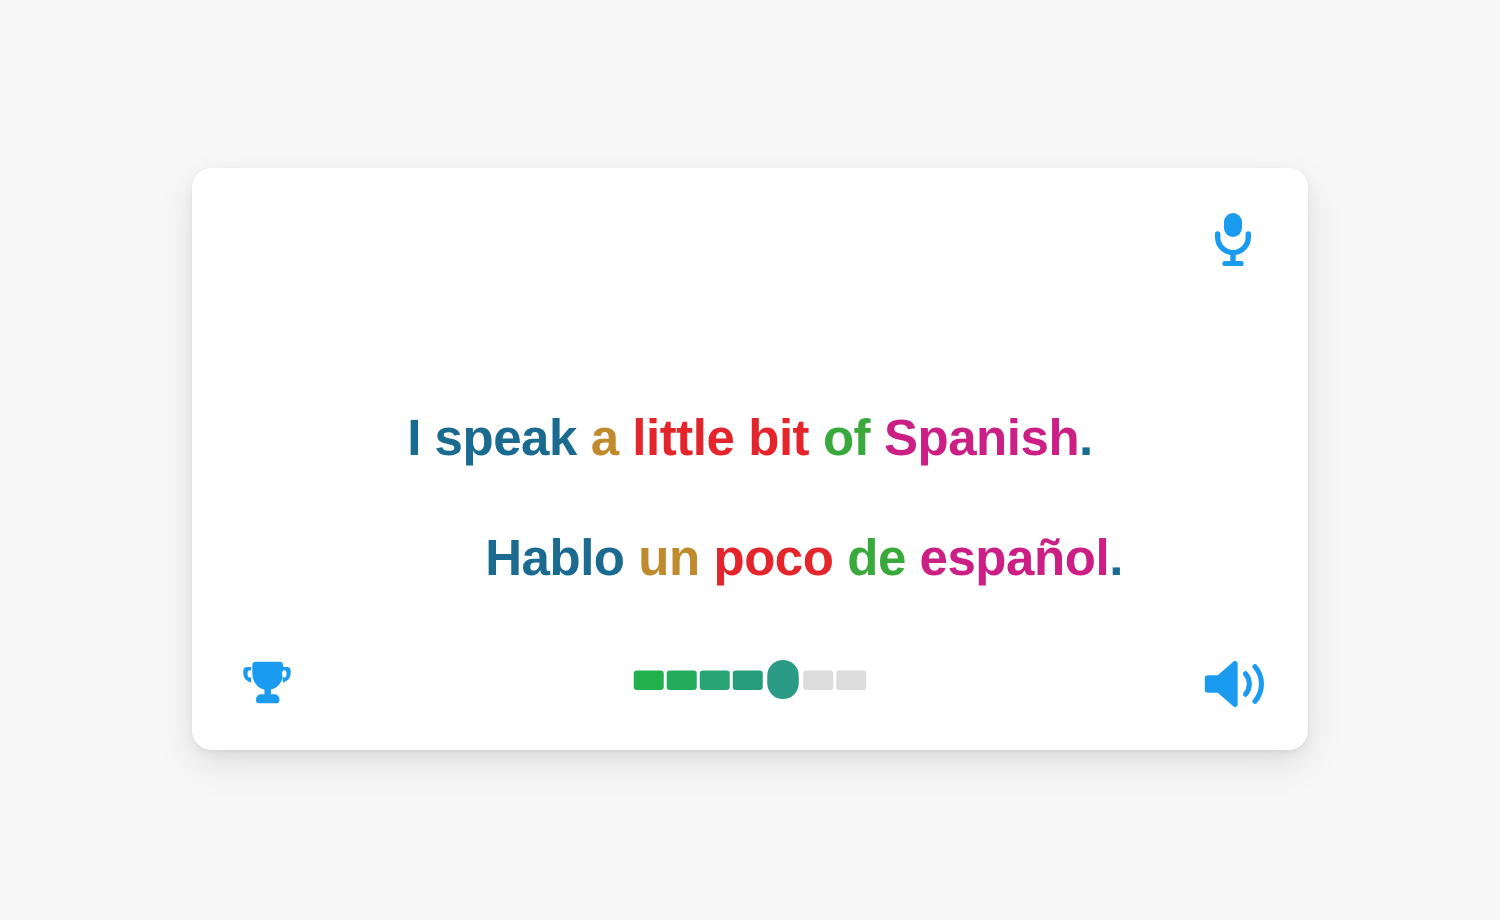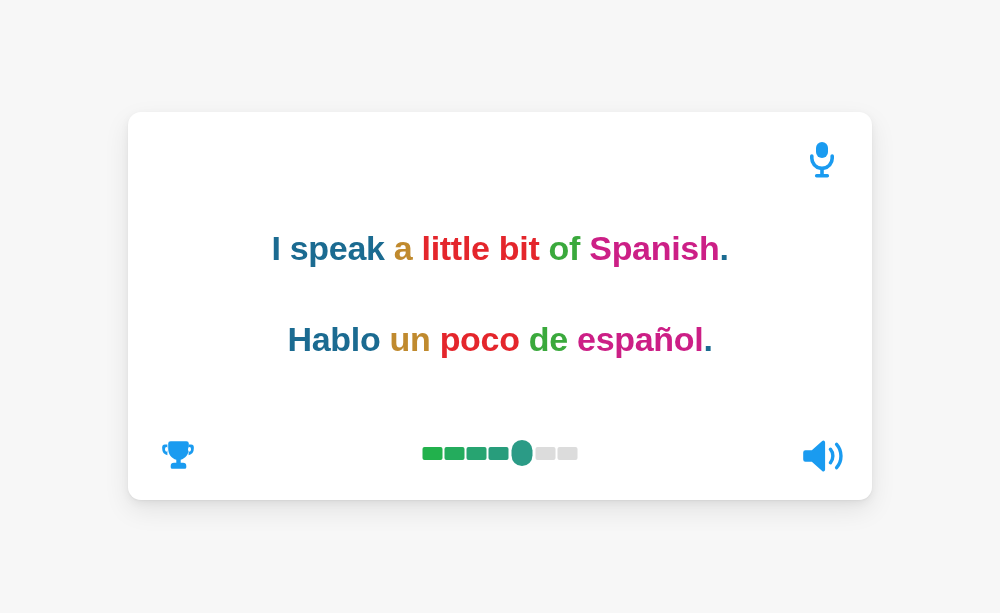--- a/index.html
+++ b/index.html
@@ -46,23 +46,24 @@
   
   .sentence {
     position: absolute;
     left: 0;
     width: 100%;
     text-align: center;
     font-weight: bold;
     font-size: 34px;
     letter-spacing: -0.3px;
     white-space: nowrap;
+    margin-top: 44px;
   }
   #english-sentence { top: 117px; }
-  #spanish-sentence { top: 208px; }
+  #spanish-sentence { top: 197px; padding-left: 36px; }
   .sentence .w { display: inline; }
   .sentence .sp { display: inline; }
 
   
   #trophy-button {
     position: absolute;
     left: 27px;
     bottom: 21px;
     width: 46px;
     height: 46px;

